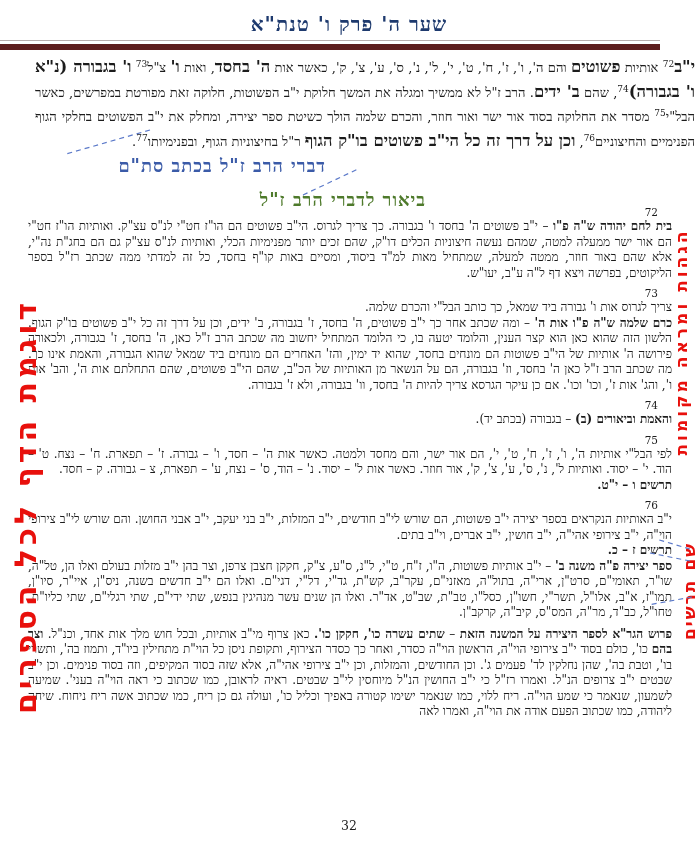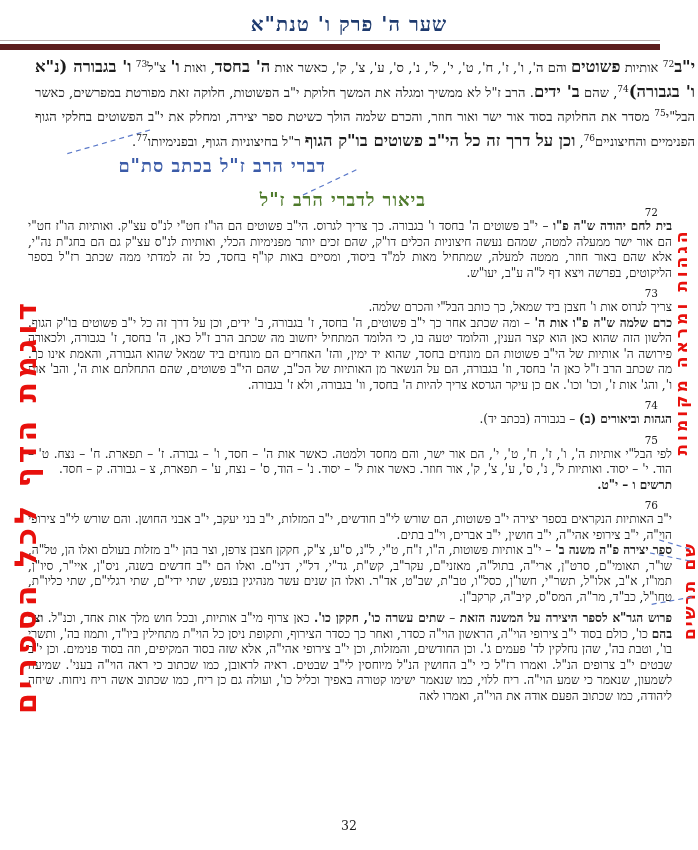--- a/index.html
+++ b/index.html
@@ -85,35 +85,36 @@
   <div class="blue-caption">דברי הרב ז"ל בכתב סת"ם</div>
   <div class="green-caption">ביאור לדברי הרב ז"ל</div>
 
   <div class="footnotes">
       <div class="footnote">
         <div class="fn-label">72</div>
         <div class="fn-para"><span class="k-b">בית לחם יהודה ש"ה פ"ו</span><span class="k-r"> – י"ב פשוטים ה' בחסד ו' בגבורה. כך צריך לגרוס. הי"ב פשוטים הם הו"ז חט"י לנ"ס עצ"ק. ואותיות הו"ז חט"י הם אור ישר ממעלה למטה, שמהם נעשה חיצוניות הכלים דו"ק, שהם זכים יותר מפנימיות הכלי, ואותיות לנ"ס עצ"ק גם הם בחג"ת נה"י, אלא שהם באור חוזר, ממטה למעלה, שמתחיל מאות למ"ד ביסוד, ומסיים באות קו"ף בחסד, כל זה למדתי ממה שכתב רז"ל בספר הליקוטים, בפרשה ויצא דף ל"ה ע"ב, יעו"ש.</span></div>
       </div>
       <div class="footnote">
         <div class="fn-label">73</div>
-        <div class="fn-para"><span class="k-r">צריך לגרוס אות ו' חצבן ביד שמאל, כך כותב הבל"י והכרם שלמה.</span></div>
+        <div class="fn-para"><span class="k-r">צריך לגרוס אות ו' גבורה ביד שמאל, כך כותב הבל"י והכרם שלמה.</span></div>
         <div class="fn-para"><span class="k-b">כרם שלמה ש"ה פ"ו אות ה'</span><span class="k-r"> – ומה שכתב אחר כך י"ב פשוטים, ה' בחסד, ז' בגבורה, ב' ידים, וכן על דרך זה כל י"ב פשוטים בו"ק הגוף. הלשון הזה שהוא כאן הוא קצר הענין, והלומד יטעה בו, כי הלומד המתחיל יחשוב מה שכתב הרב ז"ל כאן, ה' בחסד, ז' בגבורה, ולכאורה פירושה ה' אותיות של הי"ב פשוטות הם מונחים בחסד, שהוא יד ימין, והז' האחרים הם מונחים ביד שמאל שהוא הגבורה, והאמת אינו כך. מה שכתב הרב ז"ל כאן ה' בחסד, וז' בגבורה, הם על הנשאר מן האותיות של הכ"ב, שהם הי"ב פשוטים, שהם התחלתם אות ה', והב' אות ו', והג' אות ז', וכו' וכו'. אם כן עיקר הגרסא צריך להיות ה' בחסד, וו' בגבורה, ולא ז' בגבורה.</span></div>
       </div>
       <div class="footnote">
         <div class="fn-label">74</div>
-        <div class="fn-para"><span class="k-b">הגהות וביאורים (ב)</span><span class="k-r"> – בגבורה (בכתב יד).</span></div>
+        <div class="fn-para"><span class="k-b">והאמת וביאורים (ב)</span><span class="k-r"> – בגבורה (בכתב יד).</span></div>
       </div>
       <div class="footnote">
         <div class="fn-label">75</div>
         <div class="fn-para"><span class="k-r">לפי הבל"י אותיות ה', ו', ז', ח', ט', י', הם אור ישר, והם מחסד ולמטה. כאשר אות ה' – חסד, ו' – גבורה. ז' – תפארת. ח' – נצח. ט' – הוד. י' – יסוד. ואותיות ל', נ', ס', ע', צ', ק', אור חוזר. כאשר אות ל' – יסוד. נ' – הוד, ס' – נצח, ע' – תפארת, צ – גבורה. ק – חסד.</span></div>
         <div class="fn-para right"><span class="k-b">תרשים ו – י"ט.</span></div>
       </div>
       <div class="footnote">
         <div class="fn-label">76</div>
         <div class="fn-para"><span class="k-r">י"ב האותיות הנקראים בספר יצירה י"ב פשוטות, הם שורש לי"ב חודשים, י"ב המזלות, י"ב בני יעקב, י"ב אבני החושן. והם שורש לי"ב צירופי הוי"ה, י"ב צירופי אהי"ה, י"ב חושין, י"ב אברים, וי"ב בתים.</span></div>
+        <div class="fn-para right"><span class="k-b">תרשים ז – כ.</span></div>
         <div class="fn-para"><span class="k-b">ספר יצירה פ"ה משנה ב'</span><span class="k-r"> – י"ב אותיות פשוטות, ה"ו, ז"ח, ט"י, ל"נ, ס"ע, צ"ק, חקקן חצבן צרפן, וצר בהן י"ב מזלות בעולם ואלו הן, טל"ה, שו"ר, תאומי"ם, סרט"ן, ארי"ה, בתול"ה, מאזני"ם, עקר"ב, קש"ת, גד"י, דל"י, דגי"ם. ואלו הם י"ב חדשים בשנה, ניס"ן, איי"ר, סיו"ן, תמו"ז, א"ב, אלו"ל, תשר"י, חשו"ן, כסל"ו, טב"ת, שב"ט, אד"ר. ואלו הן שנים עשר מנהיגין בנפש, שתי ידי"ם, שתי רגלי"ם, שתי כליו"ת, טחו"ל, כב"ד, מר"ה, המס"ס, קיב"ה, קרקב"ן.</span></div>
         <div class="fn-para gap"><span class="k-b">פרוש הגר"א לספר היצירה על המשנה הזאת</span><span class="k-r"> – </span><span class="k-b">שתים עשרה כו', חקקן כו'.</span><span class="k-r"> כאן צרוף מי"ב אותיות, ובכל חוש מלך אות אחד, וכנ"ל. </span><span class="k-b">וצר בהם</span><span class="k-r"> כו', כולם בסוד י"ב צירופי הוי"ה, הראשון הוי"ה כסדר, ואחר כך כסדר הצירוף, ותקופת ניסן כל הוי"ת מתחילין ביו"ד, ותמוז בה', ותשרי בו', וטבת בה', שהן נחלקין לד' פעמים ג'. וכן החודשים, והמזלות, וכן י"ב צירופי אהי"ה, אלא שזה בסוד המקיפים, וזה בסוד פנימים. וכן י"ב שבטים י"ב צרופים הנ"ל. ואמרו רז"ל כי י"ב החושין הנ"ל מיוחסין לי"ב שבטים. ראיה לראובן, כמו שכתוב כי ראה הוי"ה בעני'. שמיעה לשמעון, שנאמר כי שמע הוי"ה. ריח ללוי, כמו שנאמר ישימו קטורה באפיך וכליל כו', ועולה גם כן ריח, כמו שכתוב אשה ריח ניחוח. שיחה ליהודה, כמו שכתוב הפעם אודה את הוי"ה, ואמרו לאה</span></div>
       </div>
     </div>
 
   <div class="vcap vcap-left" style="left:-182px; top:489px;">דוגמת הדף לכל הספרים</div>
   <div class="vcap vcap-right-top" style="left:567px; top:332px;">הגהות ומראה מקומות</div>
   <div class="vcap vcap-right-bottom" style="left:640px; top:581px;">שם תרשים</div>
 
   <svg class="connectors" viewBox="0 0 698 850">

